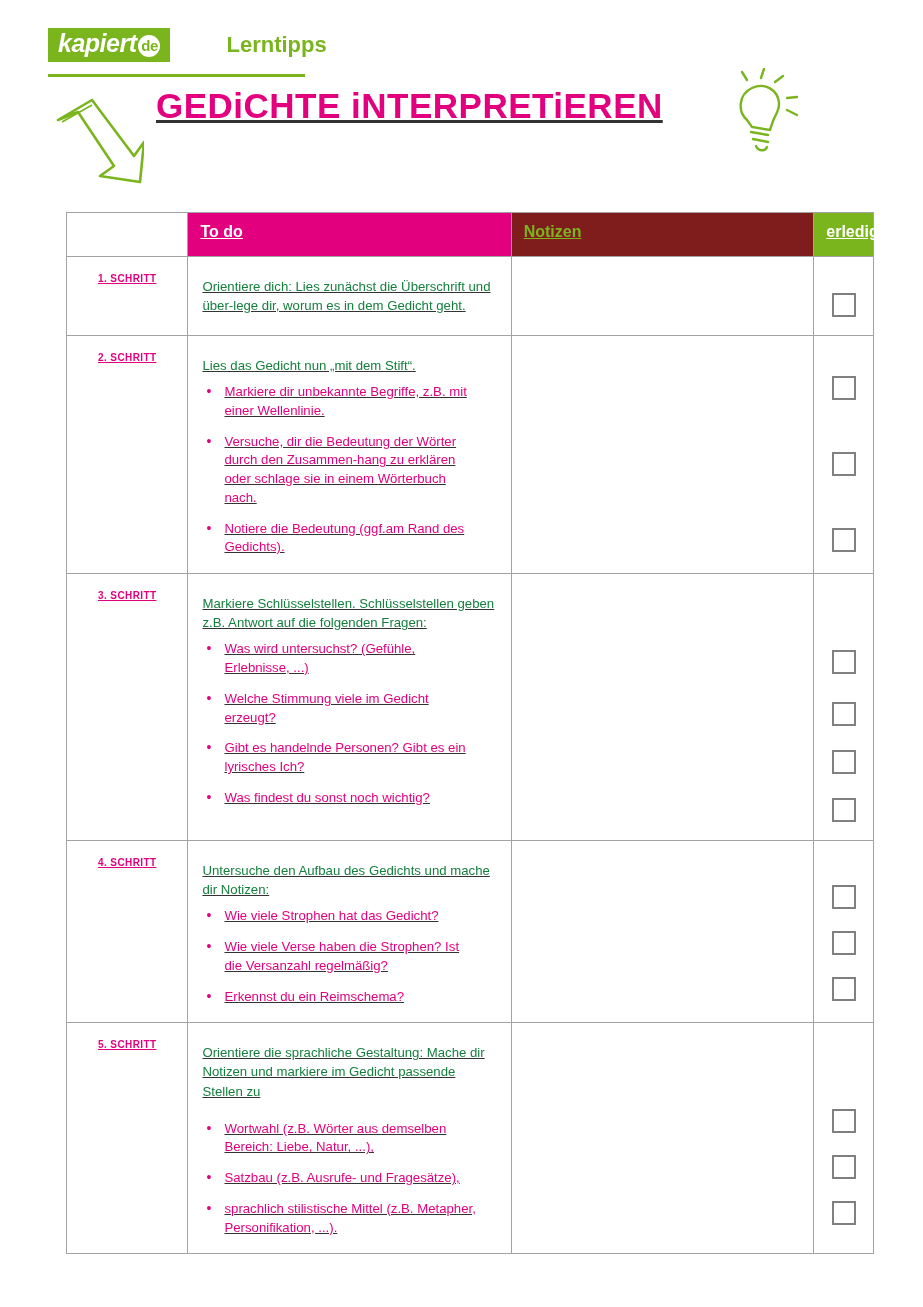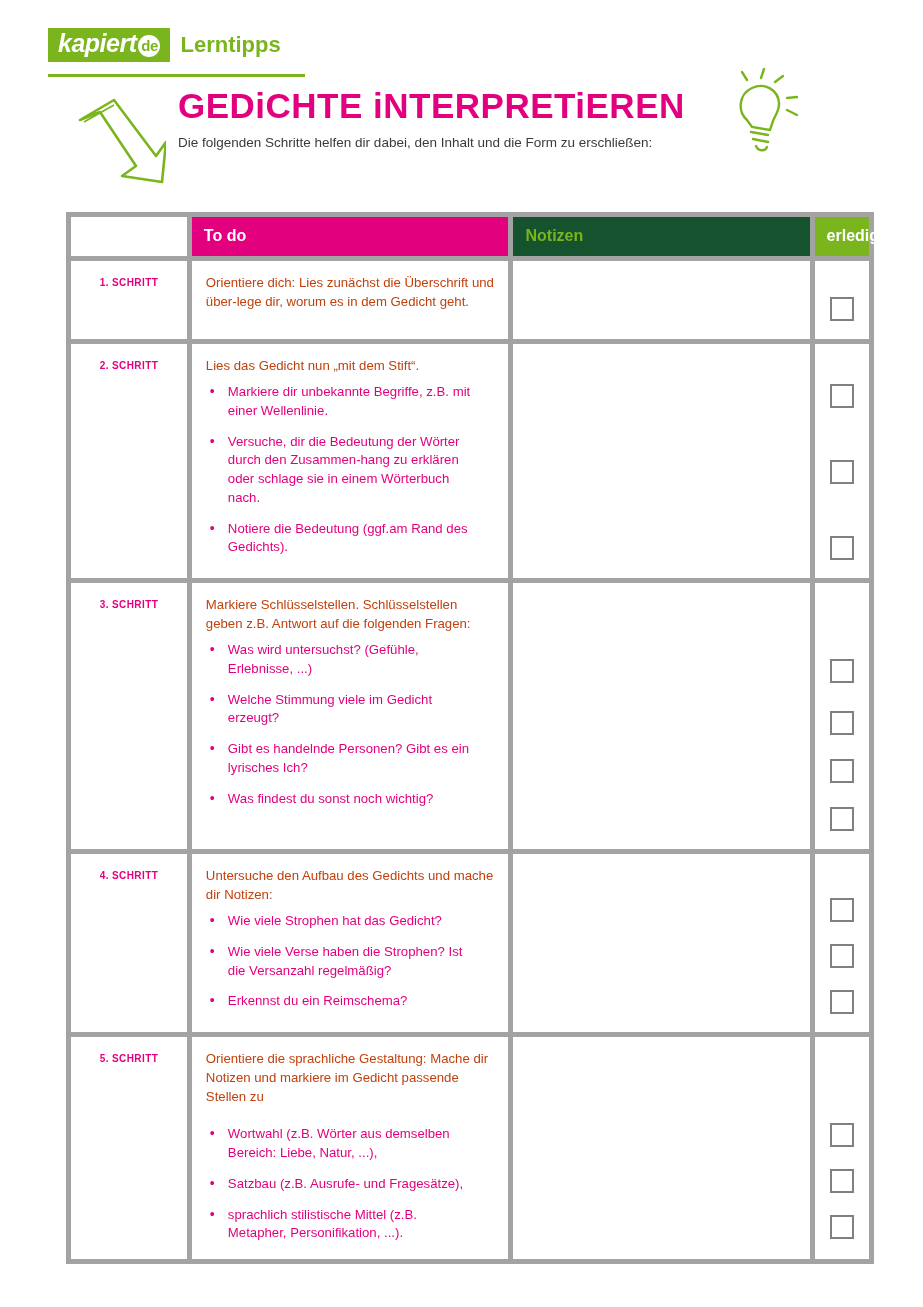--- a/index.html
+++ b/index.html
@@ -19,20 +19,21 @@
 
   
   .header {
     padding: 28px 0 0 48px;
     display: flex;
     align-items: flex-start;
   }
   .logo-block {
     display: flex;
     align-items: center;
+    gap: 32px;
   }
   .logo-badge {
     background: #7ab51d;
     color: #ffffff;
     font-size: 25px;
     font-weight: bold;
     font-style: italic;
     padding: 3px 10px 5px 10px;
     letter-spacing: -0.5px;
     position: relative;
@@ -49,39 +50,40 @@
     line-height: 22px;
     font-size: 15px;
     font-style: normal;
     margin-left: 2px;
     vertical-align: 1px;
   }
   .logo-sub {
     color: #7ab51d;
     font-size: 22px;
     font-weight: bold;
-    margin-left: 10px;
+    margin-left: 24px;
     letter-spacing: 0px;
   }
   .logo-underline {
     position: absolute;
     left: 48px;
     top: 74px;
     width: 257px;
     height: 3px;
     background: #7ab51d;
   }
 
   
   .title-row {
     position: relative;
     margin-top: 22px;
-    padding-left: 70px;
+    padding-left: 48px;
     display: flex;
     align-items: flex-start;
+    text-decoration: underline;
   }
   .arrow-icon {
     width: 96px;
     flex: 0 0 96px;
     padding-top: 14px;
   }
   .title-block {
     padding-left: 12px;
     padding-top: 4px;
   }
@@ -106,34 +108,35 @@
   }
 
   
   table.worksheet {
     margin: 24px 0 0 66px;
     border-collapse: collapse;
     width: 808px;
     table-layout: fixed;
   }
   table.worksheet td, table.worksheet th {
-    border: 5px solid #a3a3a3;
+    border: 1px solid #a3a3a3;
     vertical-align: top;
+    text-decoration: underline;
   }
   thead th {
     padding: 10px 12px;
     text-align: left;
     font-size: 16px;
     font-weight: bold;
     color: #ffffff;
     height: 44px;
   }
   th.col-step { background: #ffffff; border-color: #c9c9c9; width: 118px; }
   th.col-todo { background: #e3007e; width: 314px; }
-  th.col-notes { background: #14532d; color: #7ab51d; width: 294px; }
+  th.col-notes { background: #7f1d1d; color: #7ab51d; width: 294px; }
   th.col-done  { background: #7ab51d; width: 58px; text-align: center; }
 
   td.step {
     width: 118px;
     padding: 16px 0 10px 0;
     text-align: center;
     font-size: 10px;
     font-weight: bold;
     color: #e3007e;
     letter-spacing: 0.4px;
@@ -144,23 +147,23 @@
   }
   td.notes { width: 294px; }
   td.done {
     width: 82px;
     padding: 14px 0;
     text-align: center;
   }
 
   .lead {
     font-size: 13.2px;
-    color: #c2410c;
+    color: #15803d;
     line-height: 1.45;
-    margin: 0 0 2px 0;
+    margin: 8px 0 2px 0;
   }
   ul.points {
     list-style: none;
     margin: 8px 17px 0 0;
     padding: 0;
   }
   ul.points li {
     position: relative;
     padding-left: 22px;
     margin-bottom: 12px;
@@ -208,21 +211,20 @@
   <div class="arrow-icon">
     <svg width="96" height="86" viewBox="0 0 96 86">
       <path d="M10 22 L44 2 L86 58 L96 44 L92 84 L52 78 L66 68 L30 14 Z" fill="#ffffff" stroke="#7ab51d" stroke-width="2.6" stroke-linejoin="round"></path>
       <path d="M14 24 L44 7" fill="none" stroke="#7ab51d" stroke-width="1.6"></path>
     </svg>
   </div>
 
   <div class="title-block">
     <h1 class="main-title">GEDiCHTE iNTERPRETiEREN</h1>
     <div class="intro">
-      <div>Die folgenden Schritte helfen dir dabei, den Inhalt und die Form zu erschließen:</div>
     </div>
   </div>
 
   <div class="bulb">
     <svg width="86" height="90" viewBox="0 0 86 90">
       <g stroke="#7ab51d" stroke-width="2.4" fill="none" stroke-linecap="round">
         <path d="M30 52 c-10 -9 -8 -26 5 -32 c13 -6 26 2 27 15 c0.5 8 -4 12 -6 18 l-3 9 l-18 -3 z"></path>
         <path d="M34 64 l17 3"></path>
         <path d="M36 71 l15 3"></path>
         <path d="M39 78 c2 5 9 6 11 1"></path>

